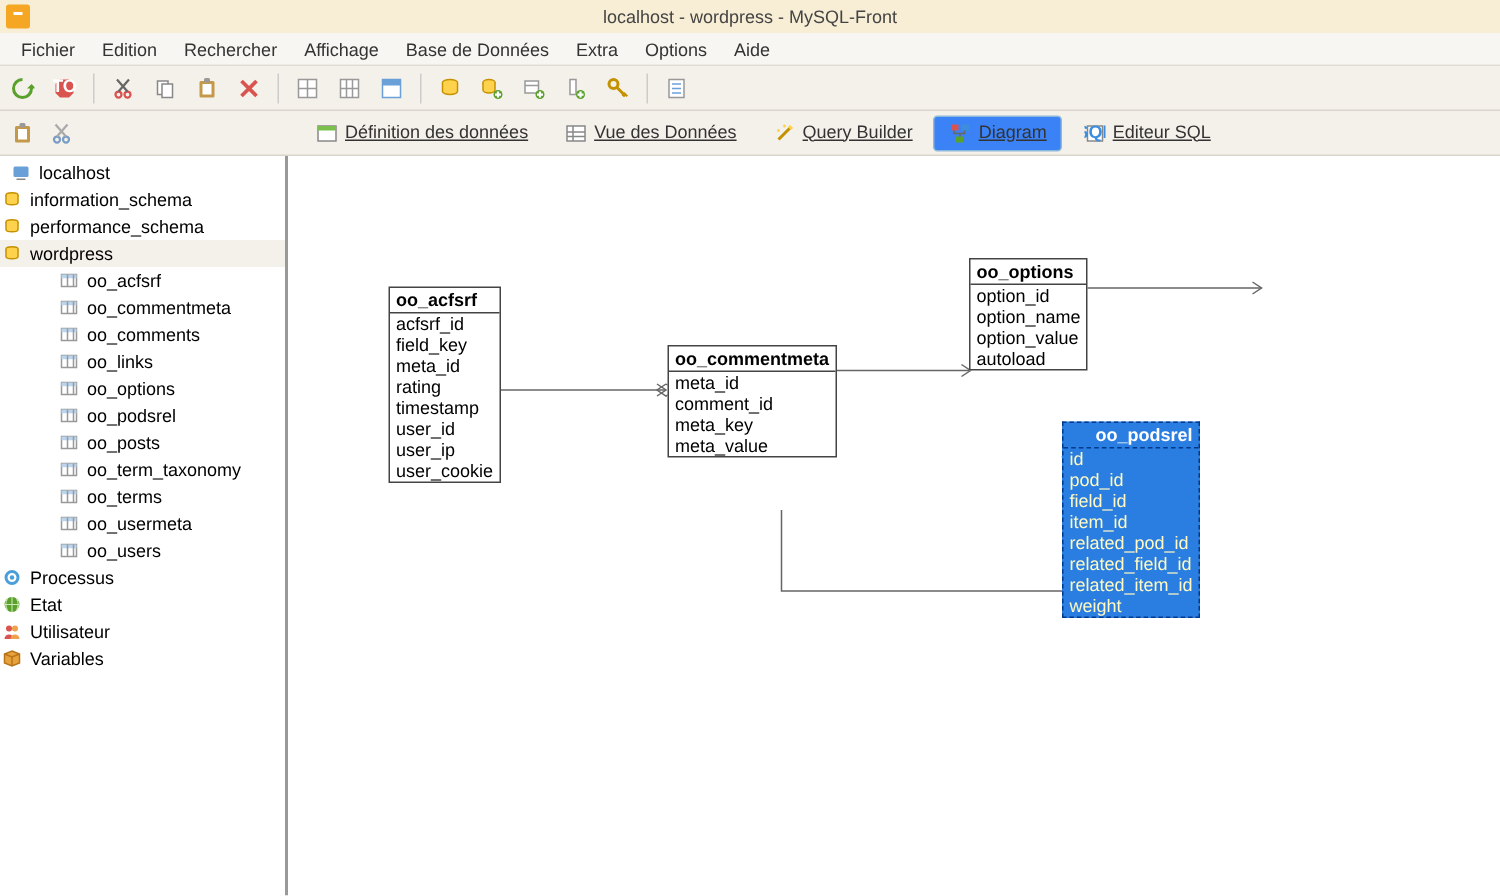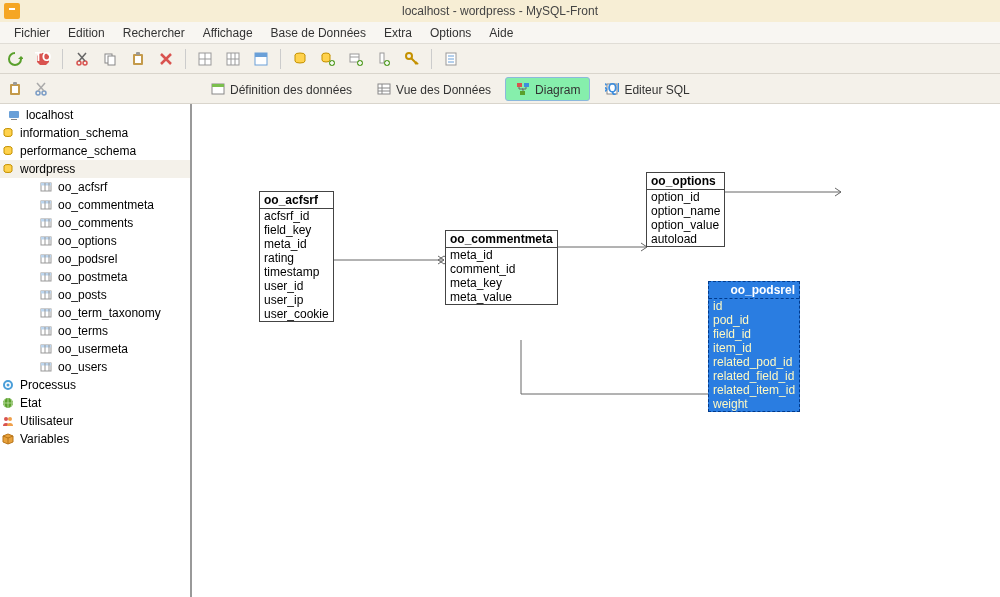--- a/index.html
+++ b/index.html
@@ -10,22 +10,22 @@
 .titlebar .title { position: absolute; left: 50%; transform: translateX(-50%); color: #444; }
 
 .menubar { height: 22px; background: #f8f6f2; border-bottom: 1px solid #e0ddd6; display: flex; align-items: center; padding-left: 6px; gap: 2px; text-align: right; }
 .menubar .menuitem { padding: 2px 8px; color: #333; cursor: default; }
 
 .toolbar1 { height: 30px; background: #f4f1ea; border-bottom: 1px solid #d9d5cc; display: flex; align-items: center; padding-left: 4px; gap: 6px; }
 .toolbar1 .sep { width:1px; height:20px; background:#ccc; margin:0 2px;}
 .tbtn { width: 22px; height: 22px; display: flex; align-items: center; justify-content: center; cursor: default; border:1px solid transparent; border-radius:2px;}
 
 .paste-area { height: 30px; background: #f4f1ea; border-bottom: 1px solid #d9d5cc; display: flex; align-items: center; padding-left: 4px; gap:4px;}
-.paste-area .tablabel { padding:4px 10px; color:#333; display:flex; align-items:flex-end; gap:4px; cursor:default;}
-.paste-area .tablabel.active { background:#86efac; border:1px solid #8cb8dc; border-radius:3px; padding:3px 9px;}
+.paste-area .tablabel { padding:4px 10px; color:#333; display:flex; align-items:flex-start; gap:4px; cursor:default;text-decoration:underline;}
+.paste-area .tablabel.active { background:#3b82f6; border:1px solid #8cb8dc; border-radius:3px; padding:3px 9px;}
 .paste-area .smallicon{width:16px;height:16px;display:inline-flex;align-items:center;justify-content:center;}
 
 .content { display: flex; height: calc(597px - 22px - 22px - 30px - 30px); }
 .sidebar { width: 192px; background: #fff; border-right: 2px solid #999; overflow:hidden; padding-top:2px;}
 .canvas { flex: 1; position: relative; background: #fff; }
 
 .tree-item { display: flex; align-items: center; height: 18px; cursor: default; white-space:nowrap;}
 .tree-item .ticon { width: 16px; height:16px; margin-right:4px; display:inline-flex; align-items:center; justify-content:center;}
 .tree-item.selected { background: #f4f1ea; }
 .ind0{padding-left:6px;} .ind1{} .ind2{padding-left:38px;}
@@ -203,20 +203,31 @@
       <span class="smallicon">
         <svg width="14" height="14" viewBox="0 0 14 14">
           <rect x="1" y="2" width="12" height="10" fill="#fff" stroke="#888"></rect>
           <line x1="1" y1="6" x2="13" y2="6" stroke="#888"></line>
           <line x1="1" y1="9" x2="13" y2="9" stroke="#888"></line>
           <line x1="5" y1="2" x2="5" y2="12" stroke="#888"></line>
         </svg>
       </span>
       <span>Vue des Données</span>
     </span>
+  <span class="tablabel">
+      <span class="smallicon">
+        <svg width="14" height="14" viewBox="0 0 14 14">
+          <path d="M3 11 L11 3" stroke="#c49100" stroke-width="2"></path>
+          <path d="M10 2 l2 2" stroke="#ffd24d" stroke-width="2"></path>
+          <circle cx="3" cy="5" r="1" fill="#ffd24d"></circle>
+          <circle cx="7" cy="2" r="1" fill="#ffd24d"></circle>
+        </svg>
+      </span>
+      <span>Query Builder</span>
+    </span>
   <span class="tablabel active">
       <span class="smallicon">
         <svg width="14" height="14" viewBox="0 0 14 14">
           <rect x="1" y="1" width="5" height="4" fill="#d9534f"></rect>
           <rect x="8" y="1" width="5" height="4" fill="#3c8dde"></rect>
           <rect x="4" y="9" width="5" height="4" fill="#5aa02c"></rect>
           <path d="M3 5 v2 h4 v2 M10 5 v2 h-4" stroke="#666" fill="none"></path>
         </svg>
       </span>
       <span>Diagram</span>
@@ -306,43 +317,43 @@
         </div>
         <div class="tree-item ind2">
           <span class="ticon">
             <svg width="14" height="14" viewBox="0 0 14 14">
               <rect x="2" y="3" width="10" height="8" fill="#fff" stroke="#999"></rect>
               <rect x="2" y="3" width="10" height="2.5" fill="#bcd5ee"></rect>
               <line x1="6" y1="3" x2="6" y2="11" stroke="#999"></line>
               <line x1="10" y1="3" x2="10" y2="11" stroke="#999"></line>
             </svg>
           </span>
+          <span>oo_links</span>
+        </div>
+        <div class="tree-item ind2">
+          <span class="ticon">
+            <svg width="14" height="14" viewBox="0 0 14 14">
+              <rect x="2" y="3" width="10" height="8" fill="#fff" stroke="#999"></rect>
+              <rect x="2" y="3" width="10" height="2.5" fill="#bcd5ee"></rect>
+              <line x1="6" y1="3" x2="6" y2="11" stroke="#999"></line>
+              <line x1="10" y1="3" x2="10" y2="11" stroke="#999"></line>
+            </svg>
+          </span>
           <span>oo_options</span>
         </div>
         <div class="tree-item ind2">
           <span class="ticon">
             <svg width="14" height="14" viewBox="0 0 14 14">
               <rect x="2" y="3" width="10" height="8" fill="#fff" stroke="#999"></rect>
               <rect x="2" y="3" width="10" height="2.5" fill="#bcd5ee"></rect>
               <line x1="6" y1="3" x2="6" y2="11" stroke="#999"></line>
               <line x1="10" y1="3" x2="10" y2="11" stroke="#999"></line>
             </svg>
           </span>
           <span>oo_podsrel</span>
-        </div>
-        <div class="tree-item ind2">
-          <span class="ticon">
-            <svg width="14" height="14" viewBox="0 0 14 14">
-              <rect x="2" y="3" width="10" height="8" fill="#fff" stroke="#999"></rect>
-              <rect x="2" y="3" width="10" height="2.5" fill="#bcd5ee"></rect>
-              <line x1="6" y1="3" x2="6" y2="11" stroke="#999"></line>
-              <line x1="10" y1="3" x2="10" y2="11" stroke="#999"></line>
-            </svg>
-          </span>
-          <span>oo_postmeta</span>
         </div>
         <div class="tree-item ind2">
           <span class="ticon">
             <svg width="14" height="14" viewBox="0 0 14 14">
               <rect x="2" y="3" width="10" height="8" fill="#fff" stroke="#999"></rect>
               <rect x="2" y="3" width="10" height="2.5" fill="#bcd5ee"></rect>
               <line x1="6" y1="3" x2="6" y2="11" stroke="#999"></line>
               <line x1="10" y1="3" x2="10" y2="11" stroke="#999"></line>
             </svg>
           </span>

